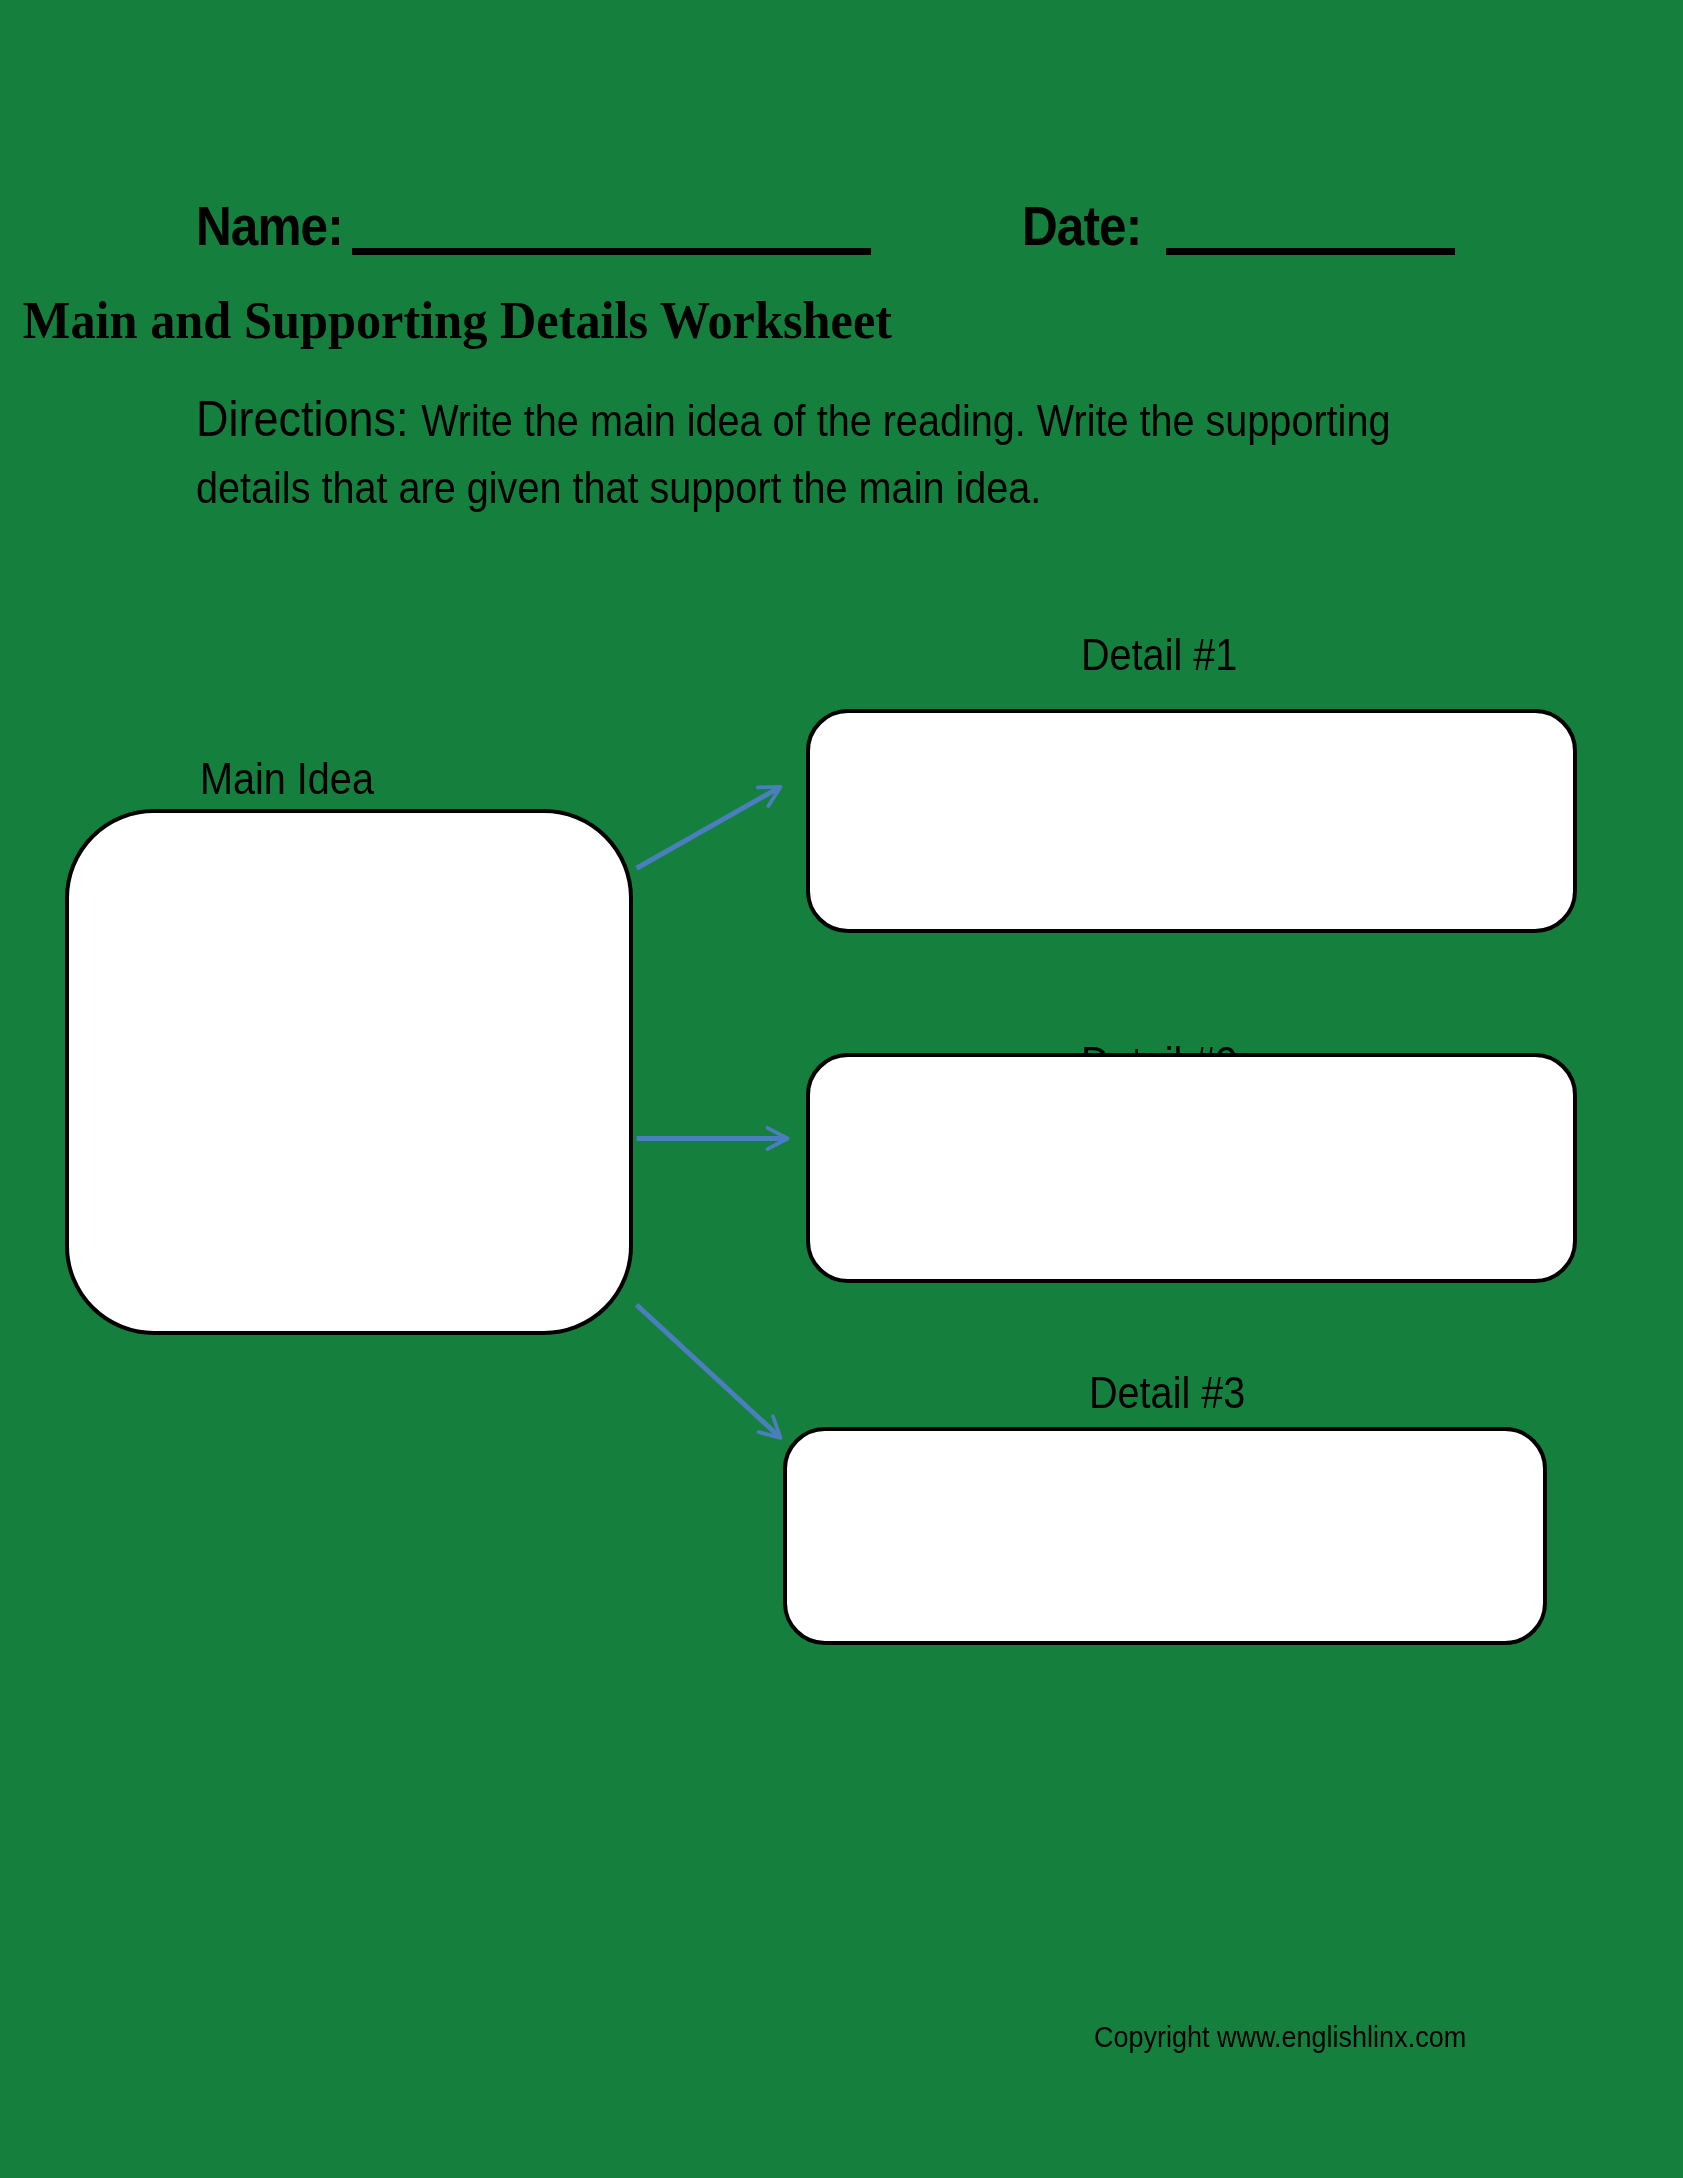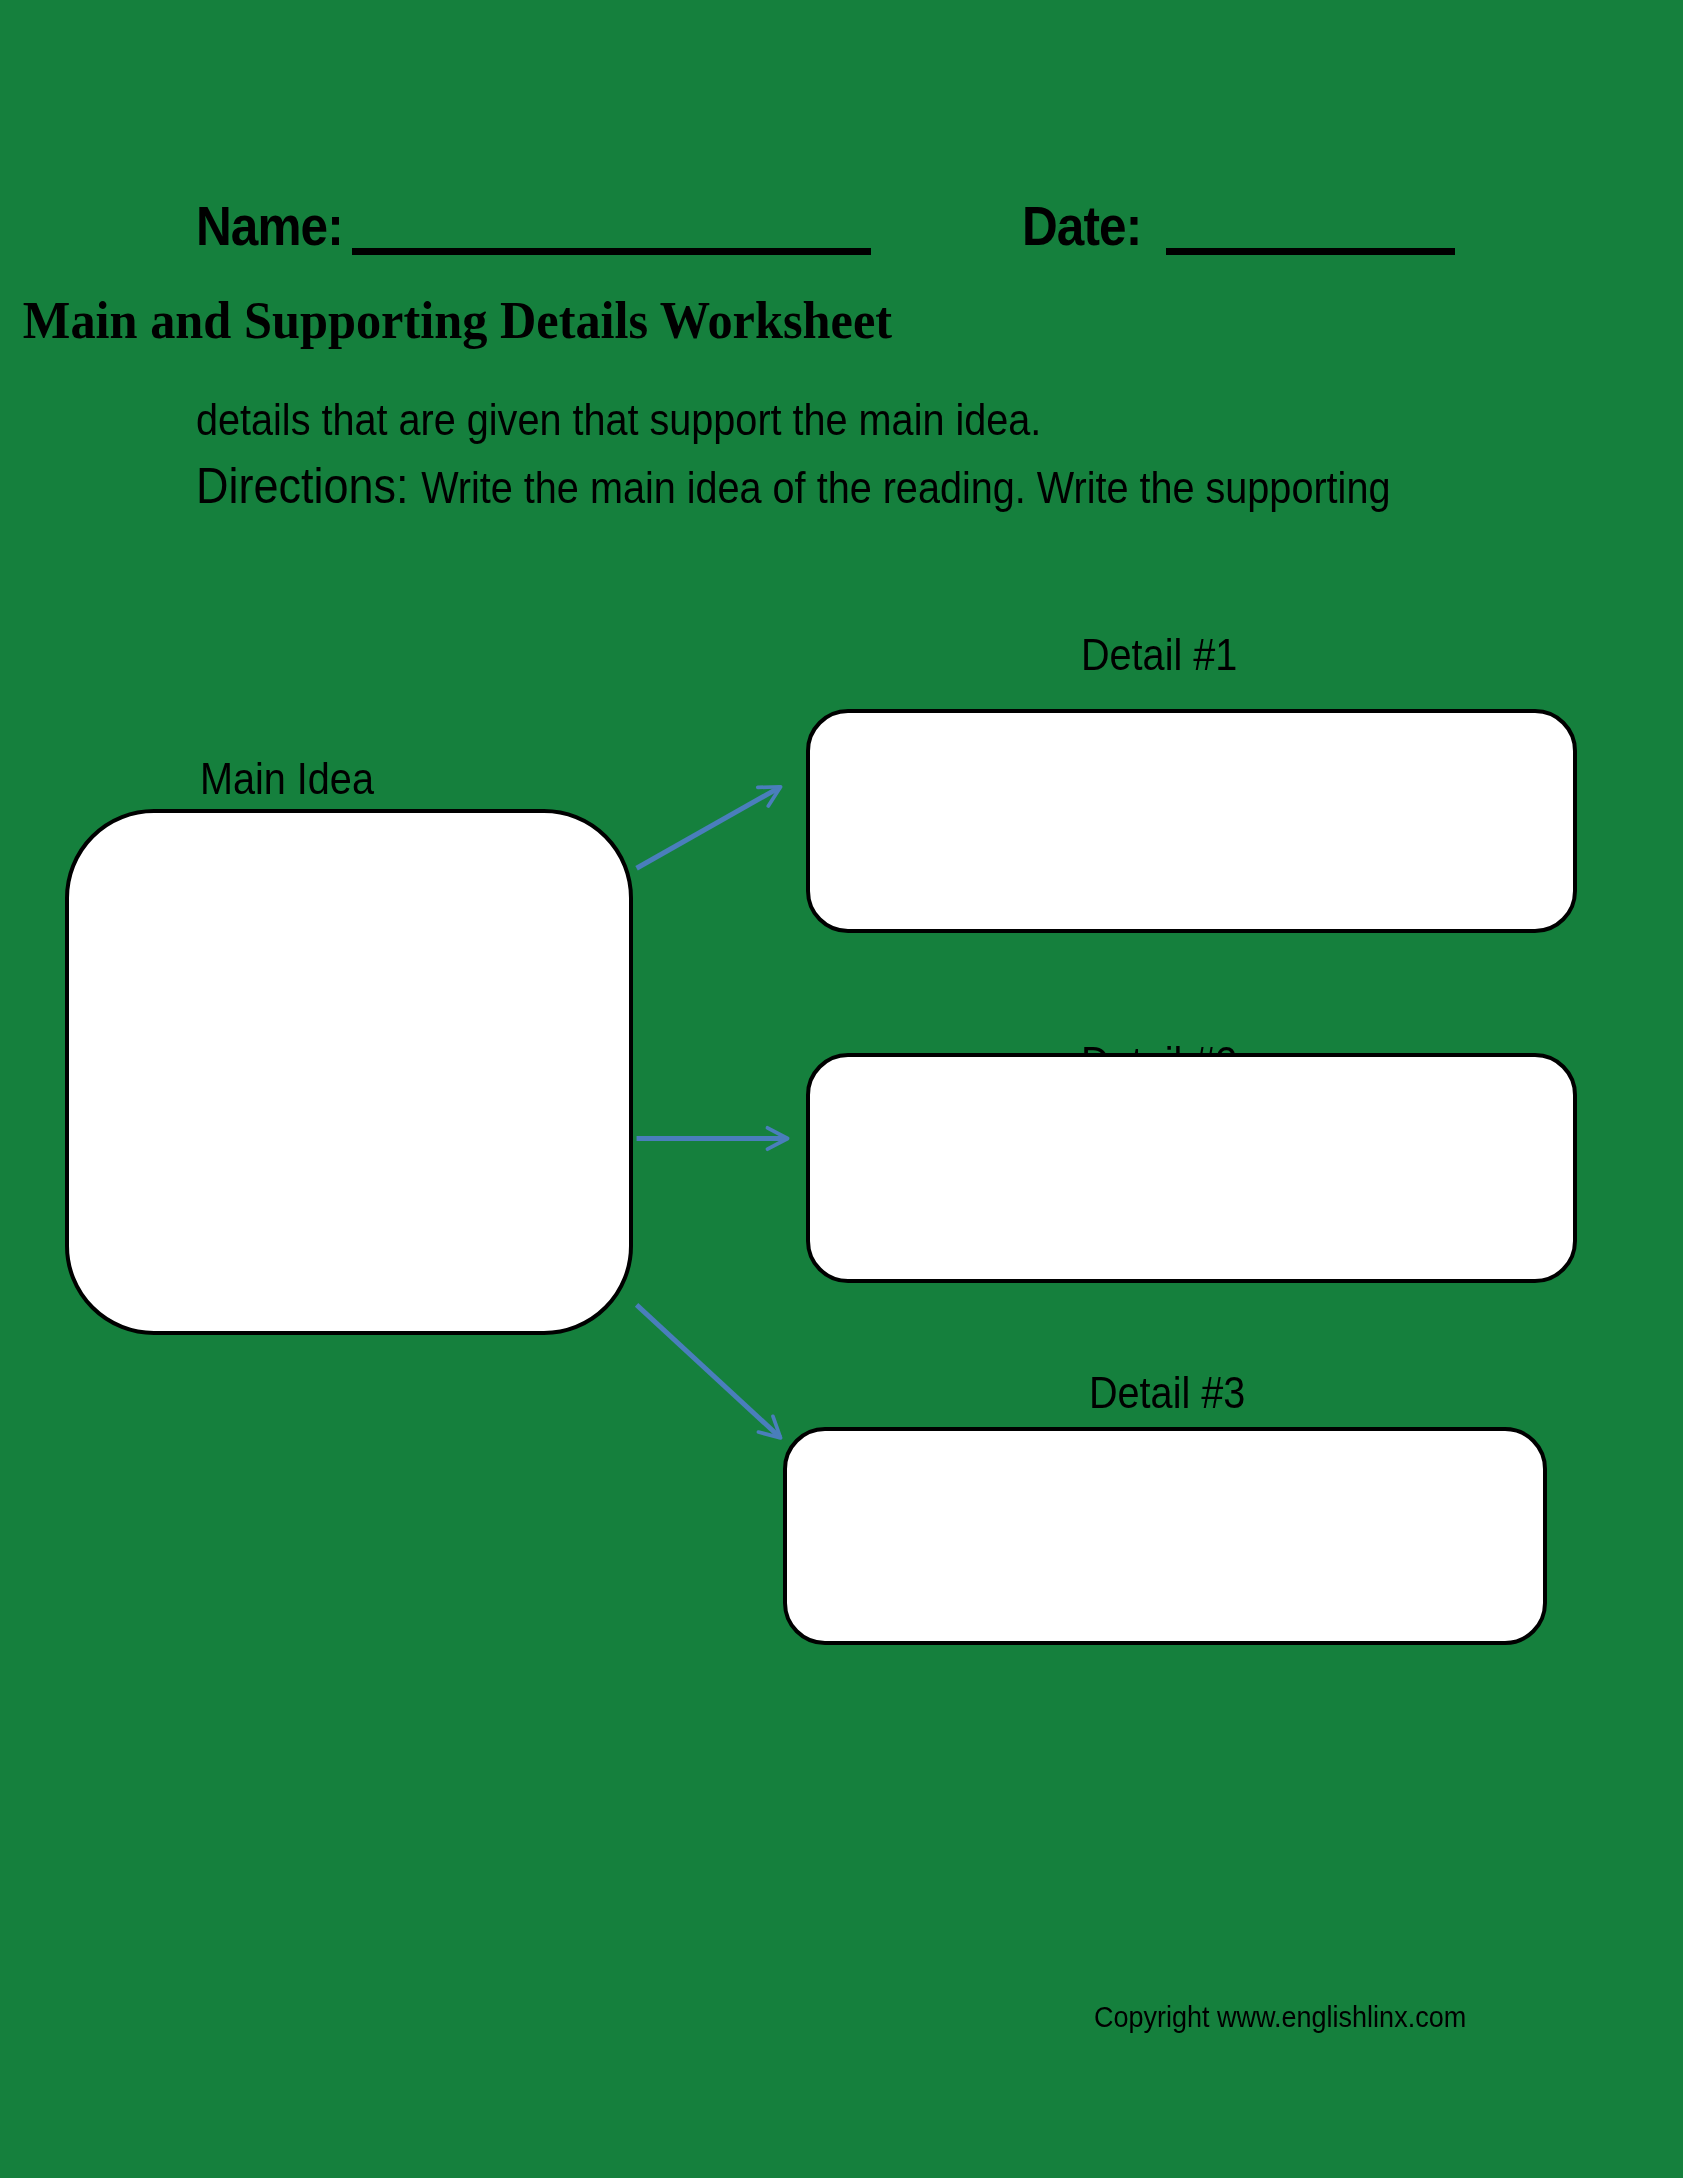--- a/index.html
+++ b/index.html
@@ -52,21 +52,21 @@
     background: #ffffff;
     box-sizing: border-box;
   }
   .main-idea-box { left: 65px; top: 809px; width: 568px; height: 526px; border-radius: 89px; }
   .detail-box-1 { left: 806px; top: 709px;  width: 771px; height: 224px; border-radius: 42px; }
   .detail-box-2 { left: 806px; top: 1053px; width: 771px; height: 230px; border-radius: 42px; }
   .detail-box-3 { left: 783px; top: 1427px; width: 764px; height: 218px; border-radius: 42px; }
 
   .arrow-layer { left: 0; top: 0; width: 1683px; height: 2178px; pointer-events: none; }
 
-  .copyright { font-size: 30px; }
+  .copyright { font-size: 30px; margin-top: 20px; }
 </style>
 </head>
 <body>
 
 <div class="page">
 
   <div class="abs fill-label" style="left:196px; top:194px;">
     <span class="cond">Name:</span>
   </div>
   <div class="abs fill-line" style="left:352px; top:248px; width:519px;"></div>
@@ -75,26 +75,26 @@
     <span class="cond">Date:</span>
   </div>
   <div class="abs fill-line" style="left:1166px; top:248px; width:289px;"></div>
 
   <div class="abs title-wrap">
     <span class="title-text">Main and Supporting Details Worksheet</span>
   </div>
 
   <div class="abs directions">
     <div class="dir-line">
-      <span class="cond">details that are given that support the main idea.</span>
-    </div>
-    <div class="dir-line">
       <span class="cond">
         <span class="dir-prefix">Directions:</span><span>Write the main idea of the reading. Write the supporting</span>
       </span>
+    </div>
+    <div class="dir-line">
+      <span class="cond">details that are given that support the main idea.</span>
     </div>
   </div>
 
   <div class="abs node-label" style="left:200px; top:754px;">
     <span class="cond">Main Idea</span>
   </div>
   <div class="shape main-idea-box"></div>
 
   <div class="abs node-label" style="left:1081px; top:630px;">
     <span class="cond">Detail #1</span>

